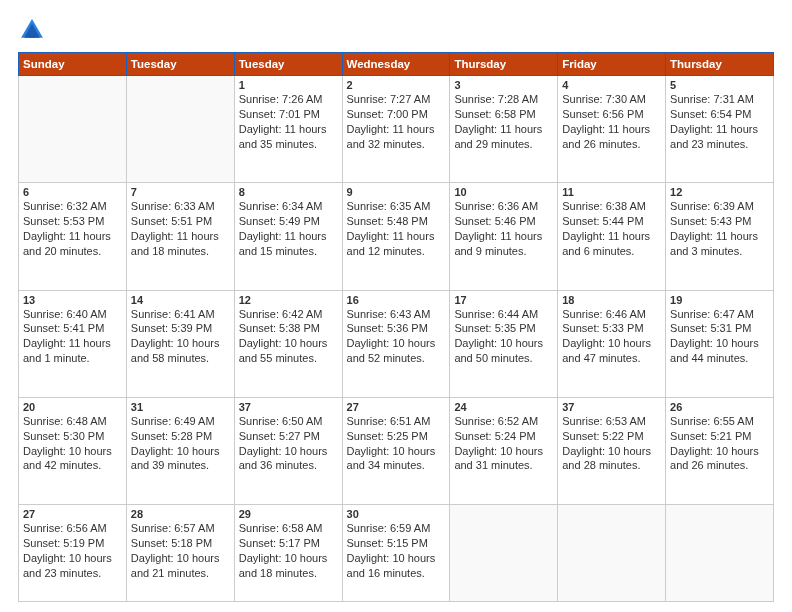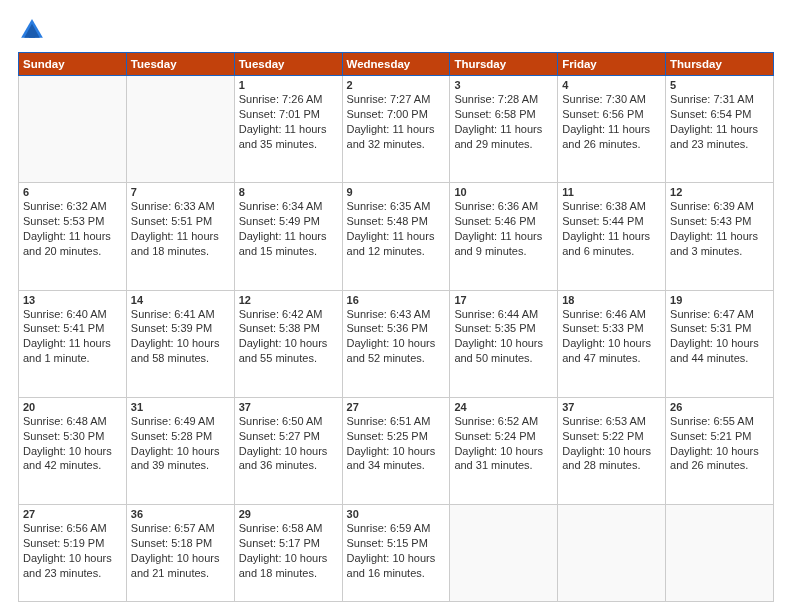--- a/index.html
+++ b/index.html
@@ -251,21 +251,21 @@
             <span class="day-num">26</span>
             <div class="day-info">Sunrise: 6:55 AM<br>Sunset: 5:21 PM<br>Daylight: 10 hours and 26 minutes.</div>
           </td>
         </tr>
         <tr>
           <td>
             <span class="day-num">27</span>
             <div class="day-info">Sunrise: 6:56 AM<br>Sunset: 5:19 PM<br>Daylight: 10 hours and 23 minutes.</div>
           </td>
           <td>
-            <span class="day-num">36</span>
+            <span class="day-num">28</span>
             <div class="day-info">Sunrise: 6:57 AM<br>Sunset: 5:18 PM<br>Daylight: 10 hours and 21 minutes.</div>
           </td>
           <td>
             <span class="day-num">29</span>
             <div class="day-info">Sunrise: 6:58 AM<br>Sunset: 5:17 PM<br>Daylight: 10 hours and 18 minutes.</div>
           </td>
           <td>
             <span class="day-num">30</span>
             <div class="day-info">Sunrise: 6:59 AM<br>Sunset: 5:15 PM<br>Daylight: 10 hours and 16 minutes.</div>
           </td>

